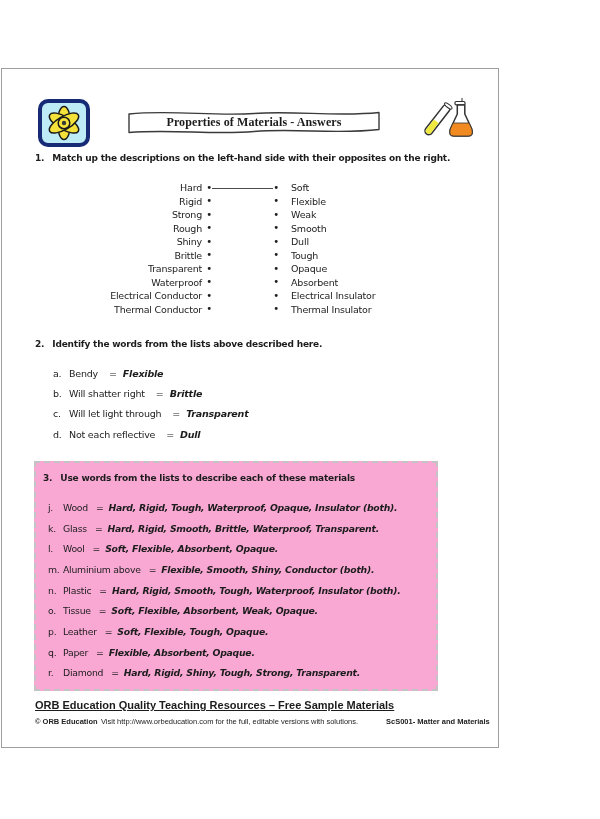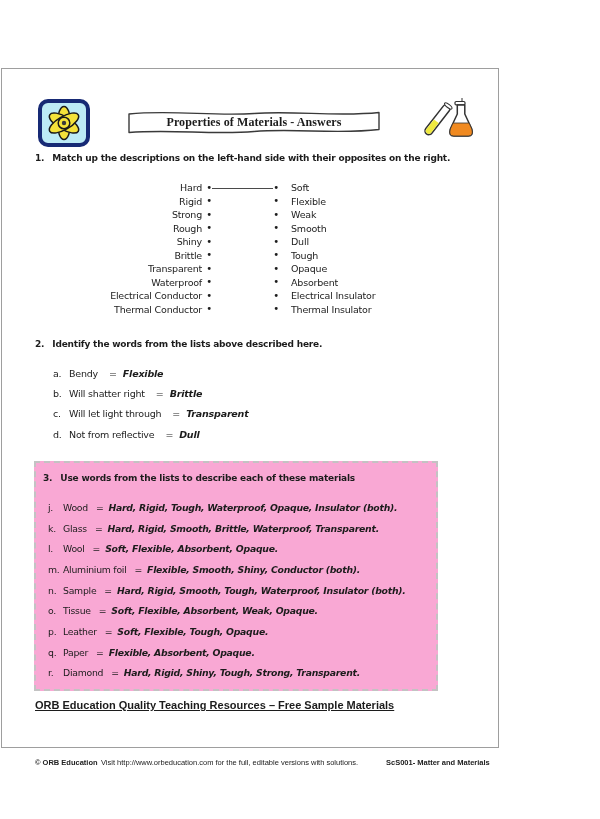--- a/index.html
+++ b/index.html
@@ -64,21 +64,21 @@
   .q3-item .letter { width:15px; }
   .q3-item .eq { margin:0 5px 0 8px; }
 
   
   .footer-title {
     position:absolute; left:33px; top:630px; font-family:"Liberation Sans", sans-serif;
     font-size:11px; font-weight:bold; text-decoration:underline; white-space:nowrap;text-align:center;
   }
   .footer-row {
     position:absolute; left:0; top:648px; width:100%; height:12px;
-    font-family:"Liberation Sans", sans-serif; font-size:7.5px; color:#222;margin-top:41px;
+    font-family:"Liberation Sans", sans-serif; font-size:7.5px; color:#222;
   }
   .f-copy { position:absolute; left:33px; font-weight:bold; white-space:nowrap; }
   .f-visit { position:absolute; left:99px; white-space:nowrap; }
   .f-code { position:absolute; left:384px; font-weight:bold; white-space:nowrap; }
 </style>
 </head>
 <body>
 
 <div class="page">
   <div class="frame">
@@ -218,21 +218,21 @@
           <span class="answer">Brittle</span>
         </div>
         <div class="q2-item">
           <span class="letter">c.</span>
           <span class="label">Will let light through</span>
           <span class="eq">=</span>
           <span class="answer">Transparent</span>
         </div>
         <div class="q2-item">
           <span class="letter">d.</span>
-          <span class="label">Not from reflective</span>
+          <span class="label">Not each reflective</span>
           <span class="eq">=</span>
           <span class="answer">Dull</span>
         </div>
       </div>
 
     <div class="q3-box">
       <div class="q3-prompt">
         <span class="qnum">3.</span><span>Use words from the lists to describe each of these materials</span>
       </div>
       <div class="q3-list">
@@ -250,27 +250,27 @@
             <span class="answer">Hard, Rigid, Smooth, Brittle, Waterproof, Transparent.</span>
           </div>
           <div class="q3-item">
             <span class="letter">l.</span>
             <span class="mat">Wool</span>
             <span class="eq">=</span>
             <span class="answer">Soft, Flexible, Absorbent, Opaque.</span>
           </div>
           <div class="q3-item">
             <span class="letter">m.</span>
-            <span class="mat">Aluminium foil</span>
+            <span class="mat">Aluminium above</span>
             <span class="eq">=</span>
             <span class="answer">Flexible, Smooth, Shiny, Conductor (both).</span>
           </div>
           <div class="q3-item">
             <span class="letter">n.</span>
-            <span class="mat">Sample</span>
+            <span class="mat">Plastic</span>
             <span class="eq">=</span>
             <span class="answer">Hard, Rigid, Smooth, Tough, Waterproof, Insulator (both).</span>
           </div>
           <div class="q3-item">
             <span class="letter">o.</span>
             <span class="mat">Tissue</span>
             <span class="eq">=</span>
             <span class="answer">Soft, Flexible, Absorbent, Weak, Opaque.</span>
           </div>
           <div class="q3-item">

